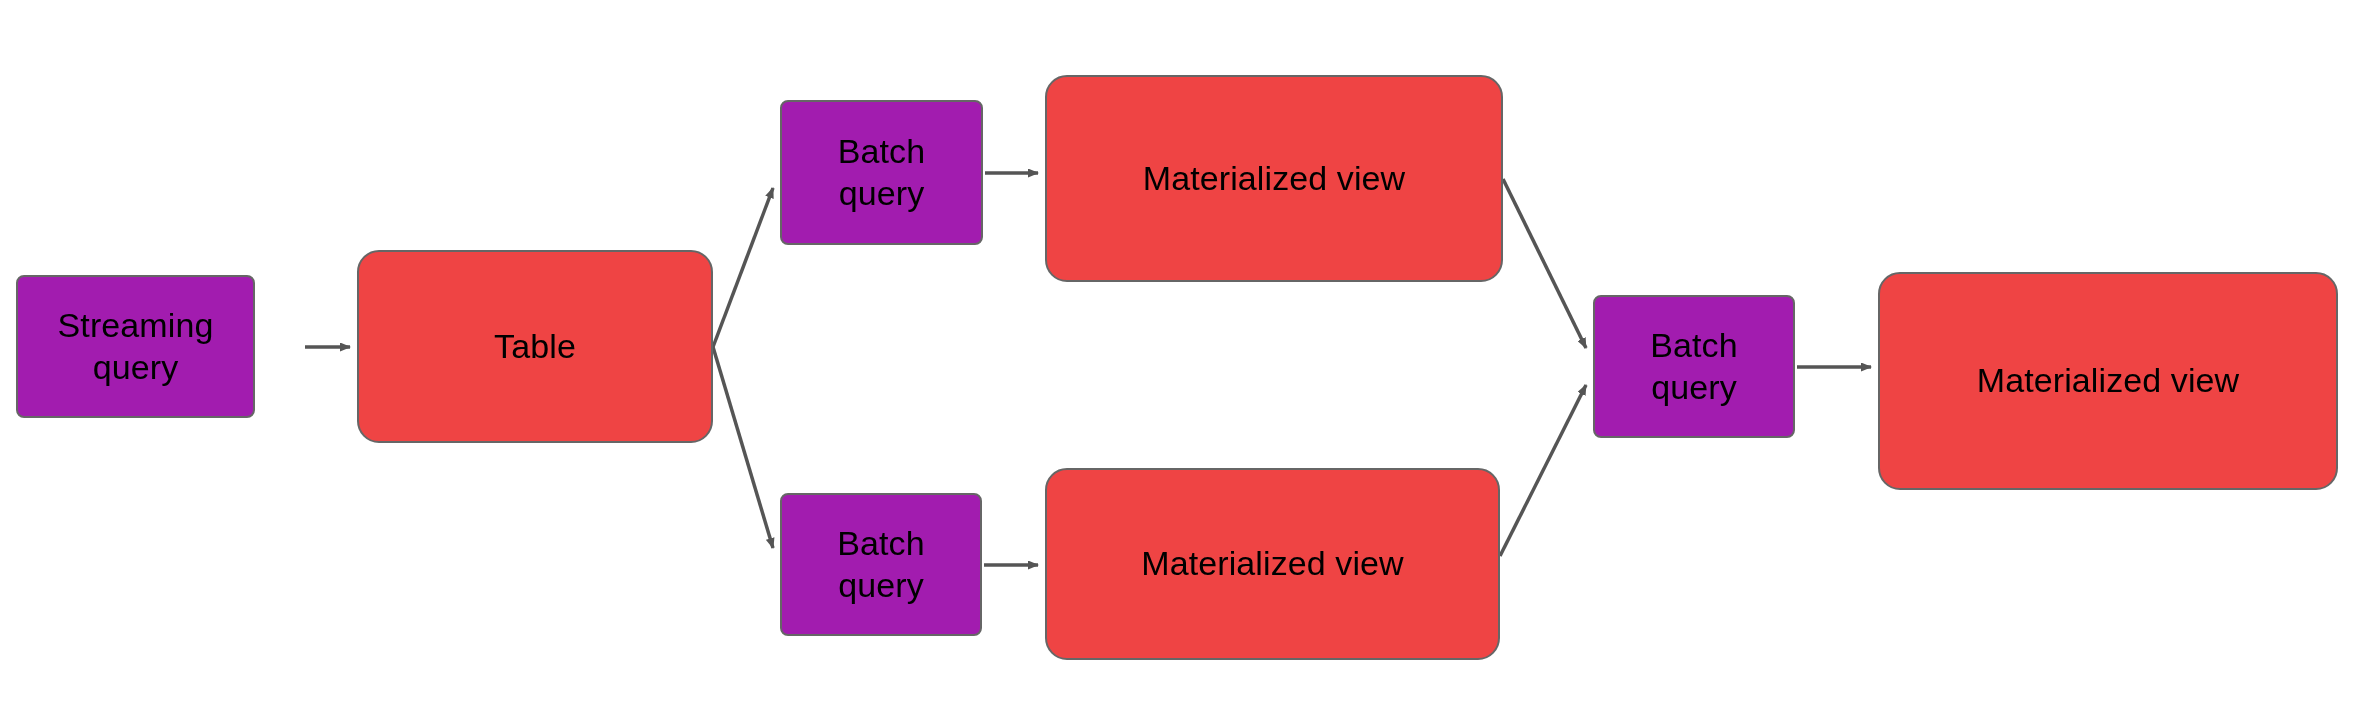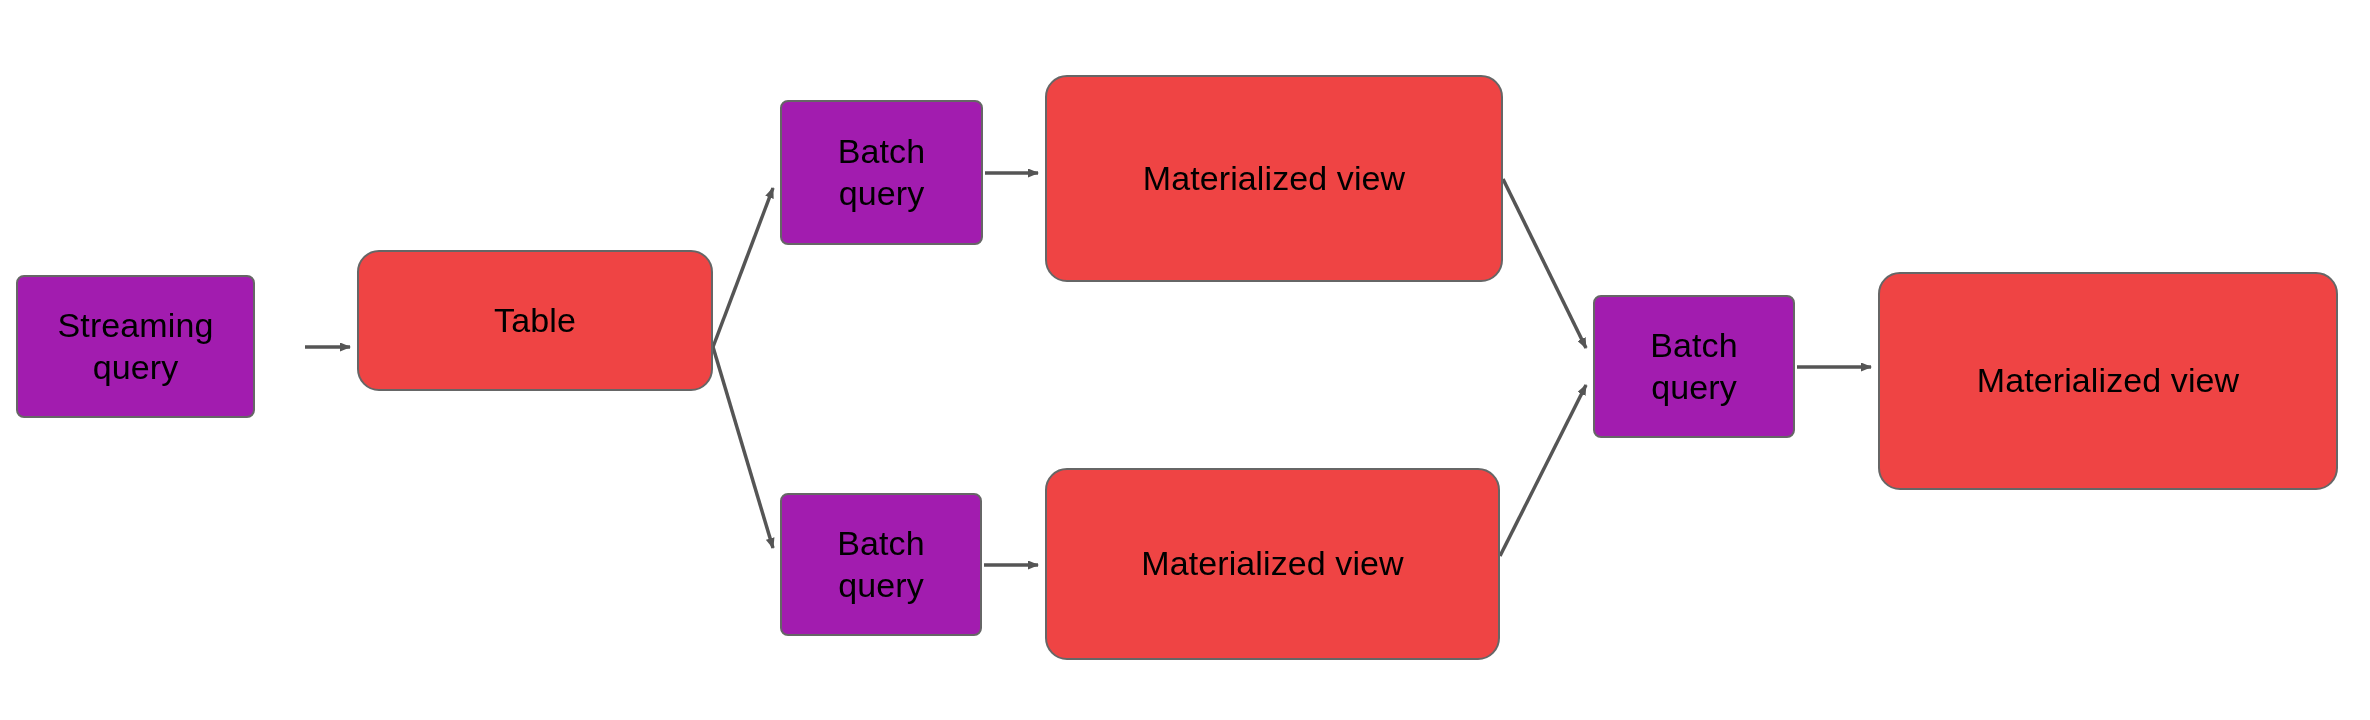--- a/index.html
+++ b/index.html
@@ -73,21 +73,21 @@
         <polyline points="1500,556 1586,385" fill="none" stroke="#555555" stroke-width="3.5" marker-end="url(#arrowhead)"></polyline>
         <polyline points="1797,367 1871,367" fill="none" stroke="#555555" stroke-width="3.5" marker-end="url(#arrowhead)"></polyline>
       </g>
   </svg>
 
   <div class="node process" style="left:16px; top:275px; width:239px; height:143px;">
     <span class="label">Streaming
 query</span>
   </div>
 
-  <div class="node store" style="left:357px; top:250px; width:356px; height:141px;">
+  <div class="node store" style="left:357px; top:250px; width:356px; height:193px;">
     <span class="label">Table</span>
   </div>
 
   <div class="node process" style="left:780px; top:100px; width:203px; height:145px;">
     <span class="label">Batch
 query</span>
   </div>
 
   <div class="node store" style="left:1045px; top:75px; width:458px; height:207px;">
     <span class="label">Materialized view</span>

